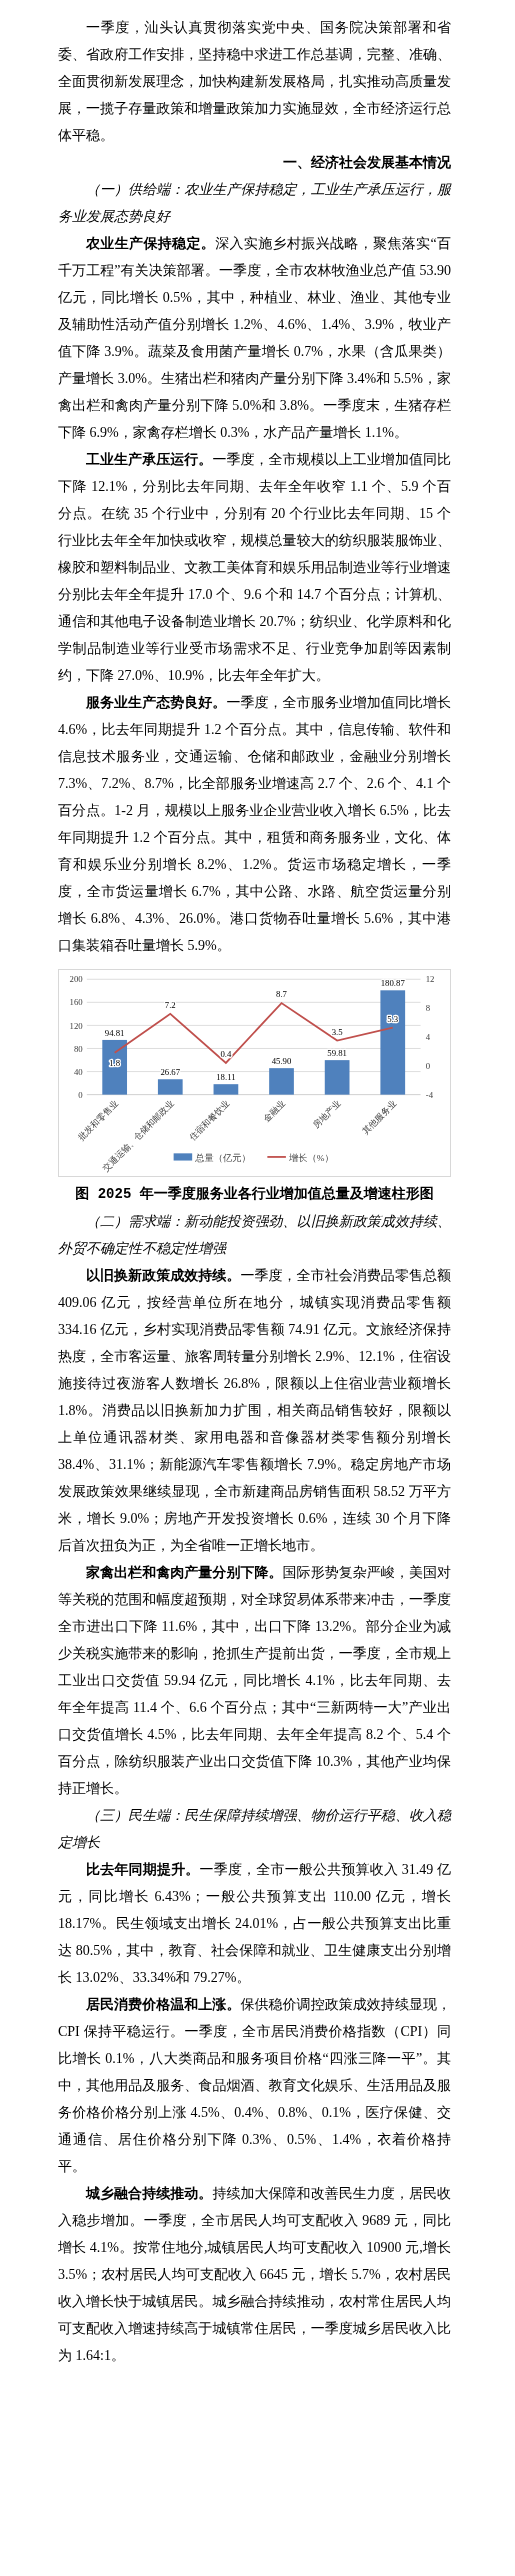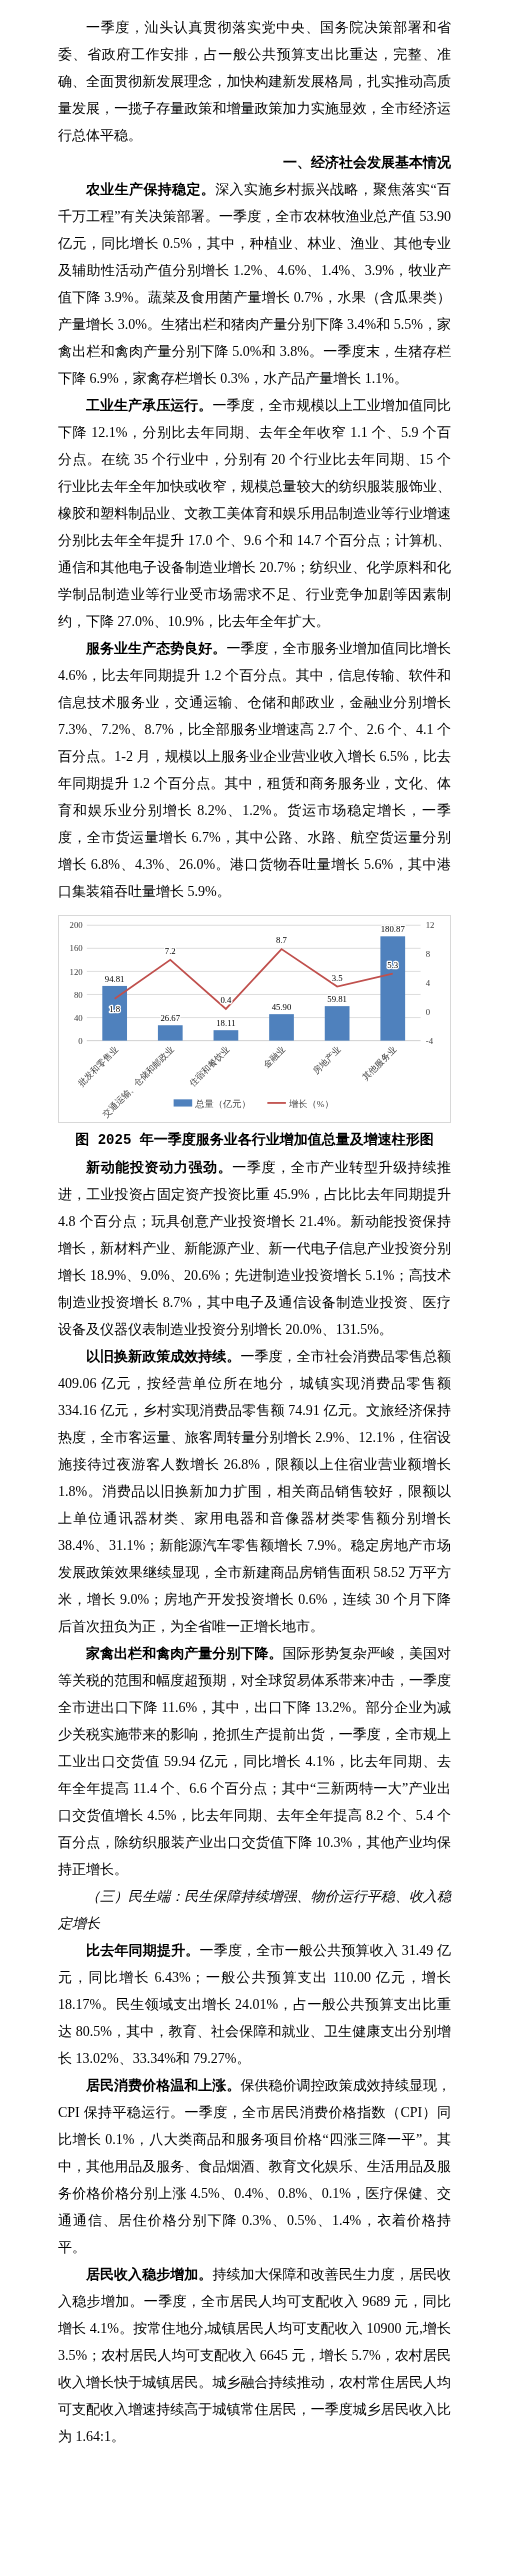--- a/index.html
+++ b/index.html
@@ -37,22 +37,23 @@
   .figure svg{display:block;}
   .chart-label{
     font-family:"Liberation Serif","DejaVu Serif",serif;
   }
 </style>
 </head>
 <body>
 
 <div class="page">
   <div id="doc-body">
-      <p class="p"><span>一季度，汕头认真贯彻落实党中央、国务院决策部署和省委、省政府工作安排，占一般公共预算支出比重达，完整、准确、全面贯彻新发展理念，加快构建新发展格局，扎实推动高质量发展，一揽子存量政策和增量政策加力实施显效，全市经济运行总体平稳。</span></p>
+      <p class="p"><span>一季度，汕头认真贯彻落实党中央、国务院决策部署和省委、省政府工作安排，坚持稳中求进工作总基调，完整、准确、全面贯彻新发展理念，加快构建新发展格局，扎实推动高质量发展，一揽子存量政策和增量政策加力实施显效，全市经济运行总体平稳。</span></p>
       <p class="h1"><b>一、经济社会发展基本情况</b></p>
+      <p class="h2"><span>（一）供给端：农业生产保持稳定，工业生产承压运行，服务业发展态势良好</span></p>
       <p class="p"><b>农业生产保持稳定。</b><span>深入实施乡村振兴战略，聚焦落实“百千万工程”有关决策部署。一季度，全市农林牧渔业总产值 53.90 亿元，同比增长 0.5%，其中，种植业、林业、渔业、其他专业及辅助性活动产值分别增长 1.2%、4.6%、1.4%、3.9%，牧业产值下降 3.9%。蔬菜及食用菌产量增长 0.7%，水果（含瓜果类）产量增长 3.0%。生猪出栏和猪肉产量分别下降 3.4%和 5.5%，家禽出栏和禽肉产量分别下降 5.0%和 3.8%。一季度末，生猪存栏下降 6.9%，家禽存栏增长 0.3%，水产品产量增长 1.1%。</span></p>
       <p class="p"><b>工业生产承压运行。</b><span>一季度，全市规模以上工业增加值同比下降 12.1%，分别比去年同期、去年全年收窄 1.1 个、5.9 个百分点。在统 35 个行业中，分别有 20 个行业比去年同期、15 个行业比去年全年加快或收窄，规模总量较大的纺织服装服饰业、橡胶和塑料制品业、文教工美体育和娱乐用品制造业等行业增速分别比去年全年提升 17.0 个、9.6 个和 14.7 个百分点；计算机、通信和其他电子设备制造业增长 20.7%；纺织业、化学原料和化学制品制造业等行业受市场需求不足、行业竞争加剧等因素制约，下降 27.0%、10.9%，比去年全年扩大。</span></p>
       <p class="p"><b>服务业生产态势良好。</b><span>一季度，全市服务业增加值同比增长 4.6%，比去年同期提升 1.2 个百分点。其中，信息传输、软件和信息技术服务业，交通运输、仓储和邮政业，金融业分别增长 7.3%、7.2%、8.7%，比全部服务业增速高 2.7 个、2.6 个、4.1 个百分点。1-2 月，规模以上服务业企业营业收入增长 6.5%，比去年同期提升 1.2 个百分点。其中，租赁和商务服务业，文化、体育和娱乐业分别增长 8.2%、1.2%。货运市场稳定增长，一季度，全市货运量增长 6.7%，其中公路、水路、航空货运量分别增长 6.8%、4.3%、26.0%。港口货物吞吐量增长 5.6%，其中港口集装箱吞吐量增长 5.9%。</span></p>
       <div class="figure">
         <svg width="392" height="206" viewBox="0 0 761 400">
           <line x1="54" y1="242" x2="702" y2="242" stroke="#bfbfbf" stroke-width="1.4"></line>
           <text x="46" y="248" font-size="17" fill="#404040" class="chart-label" text-anchor="end">0</text>
           <line x1="54" y1="197.2" x2="702" y2="197.2" stroke="#bfbfbf" stroke-width="1"></line>
           <text x="46" y="203.2" font-size="17" fill="#404040" class="chart-label" text-anchor="end">40</text>
           <line x1="54" y1="152.39999999999998" x2="702" y2="152.39999999999998" stroke="#bfbfbf" stroke-width="1"></line>
@@ -93,22 +94,22 @@
           <text x="440" y="260" font-size="17" fill="#404040" class="chart-label" text-anchor="end" transform="rotate(-45 440 260)">金融业</text>
           <text x="548" y="260" font-size="17" fill="#404040" class="chart-label" text-anchor="end" transform="rotate(-45 548 260)">房地产业</text>
           <text x="656" y="260" font-size="17" fill="#404040" class="chart-label" text-anchor="end" transform="rotate(-45 656 260)">其他服务业</text>
           <rect x="222.5" y="356" width="36" height="14" fill="#4f81bd"></rect>
           <text x="264.5" y="370" font-size="18" fill="#404040" class="chart-label" text-anchor="start">总量（亿元）</text>
           <line x1="404.5" y1="363" x2="440.5" y2="363" stroke="#c0504d" stroke-width="3.5"></line>
           <text x="446.5" y="370" font-size="18" fill="#404040" class="chart-label" text-anchor="start">增长（%）</text>
         </svg>
       </div>
       <p class="caption"><b>图 2025 年一季度服务业各行业增加值总量及增速柱形图</b></p>
-      <p class="p"><b>新动能投资动力强劲。</b><span>一季度，全市产业转型升级持续推进，工业投资占固定资产投资比重 45.9%，占比比去年同期提升 4.8 个百分点；玩具创意产业投资增长 21.4%。新动能投资保持增长，新材料产业、新能源产业、新一代电子信息产业投资分别增长 18.9%、9.0%、20.6%；先进制造业投资增长 5.1%；高技术制造业投资增长 8.7%，其中电子及通信设备制造业投资、医疗设备及仪器仪表制造业投资分别增长 20.0%、131.5%。</span></p>
+      <p class="h2"><span>（二）需求端：新动能投资强劲、以旧换新政策成效持续、外贸不确定性不稳定性增强</span></p>
       <p class="p"><b>以旧换新政策成效持续。</b><span>一季度，全市社会消费品零售总额 409.06 亿元，按经营单位所在地分，城镇实现消费品零售额 334.16 亿元，乡村实现消费品零售额 74.91 亿元。文旅经济保持热度，全市客运量、旅客周转量分别增长 2.9%、12.1%，住宿设施接待过夜游客人数增长 26.8%，限额以上住宿业营业额增长 1.8%。消费品以旧换新加力扩围，相关商品销售较好，限额以上单位通讯器材类、家用电器和音像器材类零售额分别增长 38.4%、31.1%；新能源汽车零售额增长 7.9%。稳定房地产市场发展政策效果继续显现，全市新建商品房销售面积 58.52 万平方米，增长 9.0%；房地产开发投资增长 0.6%，连续 30 个月下降后首次扭负为正，为全省唯一正增长地市。</span></p>
       <p class="p"><b>家禽出栏和禽肉产量分别下降。</b><span>国际形势复杂严峻，美国对等关税的范围和幅度超预期，对全球贸易体系带来冲击，一季度全市进出口下降 11.6%，其中，出口下降 13.2%。部分企业为减少关税实施带来的影响，抢抓生产提前出货，一季度，全市规上工业出口交货值 59.94 亿元，同比增长 4.1%，比去年同期、去年全年提高 11.4 个、6.6 个百分点；其中“三新两特一大”产业出口交货值增长 4.5%，比去年同期、去年全年提高 8.2 个、5.4 个百分点，除纺织服装产业出口交货值下降 10.3%，其他产业均保持正增长。</span></p>
       <p class="h2"><span>（三）民生端：民生保障持续增强、物价运行平稳、收入稳定增长</span></p>
       <p class="p"><b>比去年同期提升。</b><span>一季度，全市一般公共预算收入 31.49 亿元，同比增长 6.43%；一般公共预算支出 110.00 亿元，增长 18.17%。民生领域支出增长 24.01%，占一般公共预算支出比重达 80.5%，其中，教育、社会保障和就业、卫生健康支出分别增长 13.02%、33.34%和 79.27%。</span></p>
       <p class="p"><b>居民消费价格温和上涨。</b><span>保供稳价调控政策成效持续显现，CPI 保持平稳运行。一季度，全市居民消费价格指数（CPI）同比增长 0.1%，八大类商品和服务项目价格“四涨三降一平”。其中，其他用品及服务、食品烟酒、教育文化娱乐、生活用品及服务价格价格分别上涨 4.5%、0.4%、0.8%、0.1%，医疗保健、交通通信、居住价格分别下降 0.3%、0.5%、1.4%，衣着价格持平。</span></p>
-      <p class="p"><b>居民收入稳步增加。</b><span>持续加大保障和改善民生力度，居民收入稳步增加。一季度，全市居民人均可支配收入 9689 元，同比增长 4.1%。按常住地分,城镇居民人均可支配收入 10900 元,增长 3.5%；农村居民人均可支配收入 6645 元，增长 5.7%，农村居民收入增长快于城镇居民。城乡融合持续推动，农村常住居民人均可支配收入增速持续高于城镇常住居民，一季度城乡居民收入比为 1.64:1。</span></p>
+      <p class="p"><b>城乡融合持续推动。</b><span>持续加大保障和改善民生力度，居民收入稳步增加。一季度，全市居民人均可支配收入 9689 元，同比增长 4.1%。按常住地分,城镇居民人均可支配收入 10900 元,增长 3.5%；农村居民人均可支配收入 6645 元，增长 5.7%，农村居民收入增长快于城镇居民。城乡融合持续推动，农村常住居民人均可支配收入增速持续高于城镇常住居民，一季度城乡居民收入比为 1.64:1。</span></p>
     </div>
 </div>
 
 
 </body></html>

